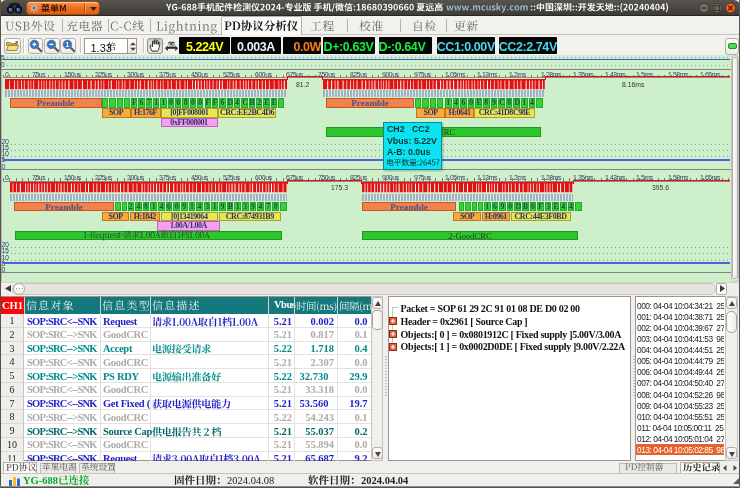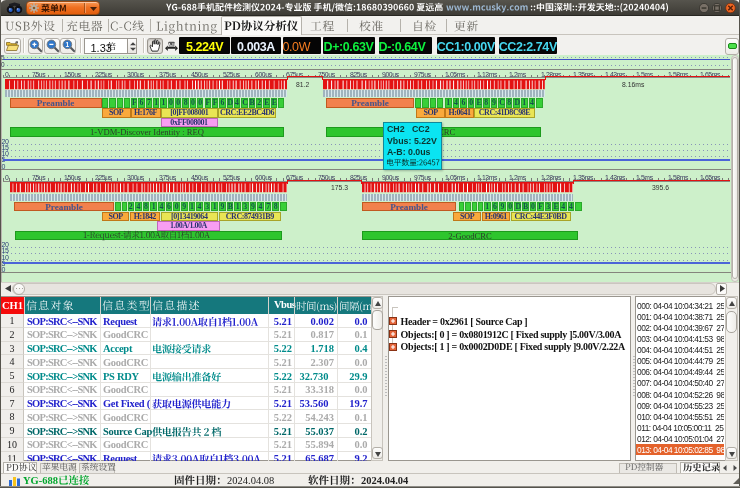--- a/index.html
+++ b/index.html
@@ -139,21 +139,21 @@
       <path d="M14 9 L11 12 L11 6z" fill="#222"></path>
 <rect x="3" y="7.5" width="8" height="2" fill="#222"></rect>
 <rect x="3.5" y="2" width="7" height="5" rx="1" fill="#555"></rect>
 <text x="7" y="6" font-size="4.5" text-anchor="middle" fill="#fff" font-family="Liberation Sans">A-B</text>
 </svg>
     <div class="abs" style="left:179px;top:37px;width:51px;height:17px;background:#050505;border-radius:1px"></div>
     <div class="abs" style="left:179px;top:39.5px;white-space:nowrap;width:51px;text-align:center;font-size:12.5px;font-weight:bold;color:#ffff08;letter-spacing:-0.4px">5.224V</div>
     <div class="abs" style="left:231px;top:37px;width:50px;height:17px;background:#050505;border-radius:1px"></div>
     <div class="abs" style="left:231px;top:39.5px;white-space:nowrap;width:50px;text-align:center;font-size:12.5px;font-weight:bold;color:#e9f2fe;letter-spacing:-0.4px">0.003A</div>
     <div class="abs" style="left:282.5px;top:37px;width:38.5px;height:17px;background:#050505;border-radius:1px"></div>
-    <div class="abs" style="left:282.5px;top:39.5px;white-space:nowrap;width:38.5px;text-align:left;font-size:12.5px;font-weight:normal;color:#f57d20;letter-spacing:-0.4px">0.0W</div>
+    <div class="abs" style="left:282.5px;top:39.5px;white-space:nowrap;width:38.5px;text-align:right;font-size:12.5px;font-weight:bold;color:#f57d20;letter-spacing:-0.4px">0.0W</div>
     <div class="abs" style="left:322.5px;top:37px;width:52px;height:17px;background:#050505;border-radius:1px"></div>
     <div class="abs" style="left:322.5px;top:39.5px;white-space:nowrap;width:52px;text-align:center;font-size:12.5px;font-weight:bold;color:#0ef03e;letter-spacing:-0.4px">D+:0.63V</div>
     <div class="abs" style="left:378.5px;top:37px;width:53.5px;height:17px;background:#050505;border-radius:1px"></div>
     <div class="abs" style="left:378.5px;top:39.5px;white-space:nowrap;width:53.5px;text-align:left;font-size:12.5px;font-weight:bold;color:#0ef03e;letter-spacing:-0.4px">D-:0.64V</div>
     <div class="abs" style="left:436.5px;top:37px;width:58.5px;height:17px;background:#050505;border-radius:1px"></div>
     <div class="abs" style="left:436.5px;top:39.5px;white-space:nowrap;width:58.5px;text-align:center;font-size:12.5px;font-weight:bold;color:#45d7ef;letter-spacing:-0.4px">CC1:0.00V</div>
     <div class="abs" style="left:498.5px;top:37px;width:58.5px;height:17px;background:#050505;border-radius:1px"></div>
     <div class="abs" style="left:498.5px;top:39.5px;white-space:nowrap;width:58.5px;text-align:center;font-size:12.5px;font-weight:bold;color:#45d7ef;letter-spacing:-0.4px">CC2:2.74V</div>
     <div class="abs" style="left:725px;top:38px;width:14px;height:17px;background:linear-gradient(#fdfdfc,#eeece8);border:1px solid #b3afa8;border-radius:3px"></div>
     <div class="abs" style="left:727.5px;top:43px;width:9px;height:6px;background:#4be04b;border:1px solid #1a8a1a;border-radius:2px"></div>
@@ -364,23 +364,20 @@
     </div>
     <div class="abs" style="left:445px;top:108px;width:29px;height:9.5px;background:#f9a93c;border:1px solid #c07818">
       <div style="font-size:8px;font-weight:bold;color:#2a3570;text-align:center;line-height:8.5px;white-space:nowrap;letter-spacing:-0.45px;overflow:hidden;font-family:'Liberation Serif',serif">H:0641</div>
     </div>
     <div class="abs" style="left:474px;top:108px;width:61px;height:9.5px;background:#e9e554;border:1px solid #a8a428">
       <div style="font-size:8px;font-weight:bold;color:#2a3570;text-align:center;line-height:8.5px;white-space:nowrap;letter-spacing:-0.45px;overflow:hidden;font-family:'Liberation Serif',serif">CRC:41D8C98E</div>
     </div>
     <div class="abs" style="left:160.5px;top:117.5px;width:57px;height:9.5px;background:#f79ef2;border:1px solid #c066ba">
       <div style="font-size:8px;font-weight:bold;color:#2a3570;text-align:center;line-height:8.5px;white-space:nowrap;letter-spacing:-0.45px;overflow:hidden;font-family:'Liberation Serif',serif">0xFF008001</div>
     </div>
-    <div class="abs" style="left:10px;top:127px;width:274px;height:9.8px;background:#2ec52e;border:1px solid #1d9a1d">
-      <div style="font-size:8.6px;color:#2c3c2c;text-align:center;line-height:9px;white-space:nowrap;font-family:'Liberation Serif',serif">1-VDM-Discover Identity : REQ</div>
-    </div>
     <div class="abs" style="left:326px;top:127px;width:215px;height:9.8px;background:#2ec52e;border:1px solid #1d9a1d">
       <div style="font-size:8.6px;color:#2c3c2c;text-align:center;line-height:9px;white-space:nowrap;font-family:'Liberation Serif',serif">2-GoodCRC</div>
     </div>
     <div class="abs" style="left:0px;top:168.5px;width:731px;height:1.3px;background:#85857d"></div>
     <div class="abs" style="left:5.0px;top:173.0px;white-space:nowrap;font-size:7.2px;color:#3a3a5e;letter-spacing:-0.4px;transform:scale(0.95,1);transform-origin:left top">0</div>
     <div class="abs" style="left:31.82px;top:173.0px;white-space:nowrap;font-size:7.2px;color:#3a3a5e;letter-spacing:-0.4px;transform:scale(0.95,1);transform-origin:left top">75us</div>
     <div class="abs" style="left:63.64px;top:173.0px;white-space:nowrap;font-size:7.2px;color:#3a3a5e;letter-spacing:-0.4px;transform:scale(0.95,1);transform-origin:left top">150us</div>
     <div class="abs" style="left:95.46000000000001px;top:173.0px;white-space:nowrap;font-size:7.2px;color:#3a3a5e;letter-spacing:-0.4px;transform:scale(0.95,1);transform-origin:left top">225us</div>
     <div class="abs" style="left:127.28px;top:173.0px;white-space:nowrap;font-size:7.2px;color:#3a3a5e;letter-spacing:-0.4px;transform:scale(0.95,1);transform-origin:left top">300us</div>
     <div class="abs" style="left:159.1px;top:173.0px;white-space:nowrap;font-size:7.2px;color:#3a3a5e;letter-spacing:-0.4px;transform:scale(0.95,1);transform-origin:left top">375us</div>
@@ -817,20 +814,21 @@
       <path d="M0 0h6L3 5z" fill="#444"></path>
     </svg>
     <div class="abs" style="left:371.5px;top:310px;width:11px;height:20px;background:linear-gradient(90deg,#fdfdfc,#eeece8);border:1px solid #a8a49d;border-radius:4px"></div>
     <div class="abs" style="left:383px;top:296px;width:5px;height:165px;background:#f1efeb"></div>
     <div class="abs" style="left:384.5px;top:356px;width:2px;height:40px;background:repeating-linear-gradient(#bbb 0 1px,transparent 1px 3px)"></div>
     <div class="abs" style="left:631px;top:296px;width:4px;height:165px;background:#f1efeb"></div>
     <div class="abs" style="left:632.5px;top:356px;width:2px;height:40px;background:repeating-linear-gradient(#bbb 0 1px,transparent 1px 3px)"></div>
     <div class="abs" style="left:388px;top:296px;width:243px;height:165px;background:#fff;border:1px solid #9a968f"></div>
     <div class="abs" style="left:392.2px;top:306.5px;width:1px;height:39px;background:#c9c5be"></div>
     <div class="abs" style="left:392.2px;top:306.5px;width:6px;height:1px;background:#c9c5be"></div>
+    <div class="abs" style="left:400.5px;top:303px;white-space:nowrap;font-size:10px;font-weight:bold;color:#111;font-family:'Liberation Serif',serif;letter-spacing:-0.3px">Packet = SOP 61 29 2C 91 01 08 DE D0 02 00</div>
     <svg class="abs" style="left:388.5px;top:317.3px" width="8" height="8" viewBox="0 0 8 8">
       <rect x="0.5" y="0.5" width="7" height="7" fill="#e4653a" stroke="#8a3214" stroke-width="1"></rect>
       <path d="M4 2v4M2 4h4" stroke="#fff" stroke-width="1.1"></path>
     </svg>
     <div class="abs" style="left:400.5px;top:315.8px;white-space:nowrap;font-size:10px;font-weight:bold;color:#111;font-family:'Liberation Serif',serif;letter-spacing:-0.3px">Header = 0x2961 [ Source Cap ]</div>
     <svg class="abs" style="left:388.5px;top:330.1px" width="8" height="8" viewBox="0 0 8 8">
       <rect x="0.5" y="0.5" width="7" height="7" fill="#e4653a" stroke="#8a3214" stroke-width="1"></rect>
       <path d="M4 2v4M2 4h4" stroke="#fff" stroke-width="1.1"></path>
     </svg>
     <div class="abs" style="left:400.5px;top:328.6px;white-space:nowrap;font-size:10px;font-weight:bold;color:#111;font-family:'Liberation Serif',serif;letter-spacing:-0.3px">Objects:[ 0 ] = 0x0801912C [ Fixed supply ]5.00V/3.00A</div>

